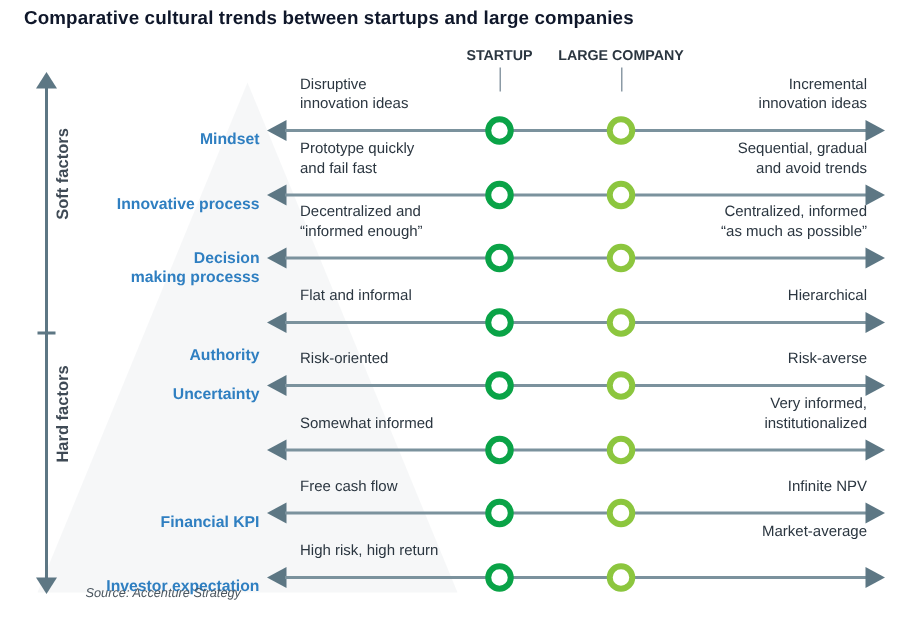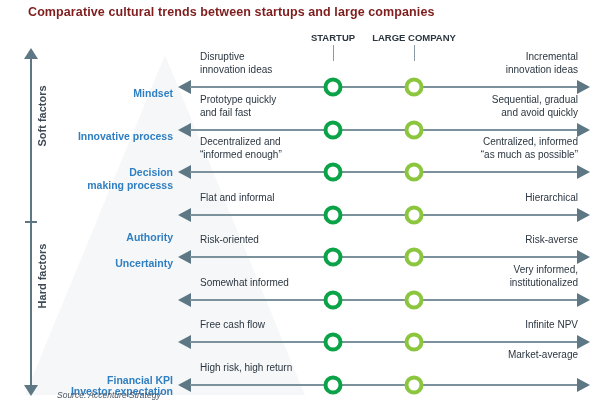--- a/index.html
+++ b/index.html
@@ -19,23 +19,23 @@
     position:absolute;left:25px;top:55px;
     width:0;height:0;
     border-left:140px solid transparent;
     border-right:140px solid transparent;
     border-bottom:340px solid #f4f6f7;
     opacity:.85;
     z-index:0;
   }
 
   .title{
-    position:absolute;left:28px;top:5px;
+    position:absolute;left:16px;top:5px;
     font-size:12.5px;font-weight:bold;
-    color:#7f1d1d;letter-spacing:.1px;
+    color:#0f172a;letter-spacing:.1px;
     z-index:5;white-space:nowrap;
   }
 
   
   .axis{position:absolute;left:22px;top:48px;width:18px;height:348px;z-index:4;}
   .axis .stem{position:absolute;left:8px;top:8px;width:2px;height:332px;background:#5d7784;}
   .axis .ah-up{position:absolute;left:2px;top:0;width:0;height:0;
     border-left:7px solid transparent;border-right:7px solid transparent;border-bottom:11px solid #5d7784;}
   .axis .ah-dn{position:absolute;left:2px;bottom:0;width:0;height:0;
     border-left:7px solid transparent;border-right:7px solid transparent;border-top:11px solid #5d7784;}
@@ -147,21 +147,21 @@
       <div class="row" style="top: 92.5px;">
         <div class="rowlabel" style="top: 37px;">
           <div>Innovative process</div>
         </div>
         <div class="desc left" style="top: 0px;">
           <div>Prototype quickly</div>
           <div>and fail fast</div>
         </div>
         <div class="desc right" style="top: 0px;">
           <div>Sequential, gradual</div>
-          <div>and avoid quickly</div>
+          <div>and avoid trends</div>
         </div>
         <div class="harrow">
           <div class="lh"></div>
           <div class="hstem"></div>
           <div class="rh"></div>
         </div>
         <div class="dot startup" style="left: 333px; top: 37px; border-color: rgb(10, 163, 71);"></div>
         <div class="dot large" style="left: 414px; top: 37px; border-color: rgb(140, 198, 62);"></div>
       </div>
       <div class="row" style="top: 135px;">
@@ -231,21 +231,21 @@
         </div>
         <div class="harrow">
           <div class="lh"></div>
           <div class="hstem"></div>
           <div class="rh"></div>
         </div>
         <div class="dot startup" style="left: 333px; top: 37px; border-color: rgb(10, 163, 71);"></div>
         <div class="dot large" style="left: 414px; top: 37px; border-color: rgb(140, 198, 62);"></div>
       </div>
       <div class="row" style="top: 305px;">
-        <div class="rowlabel" style="top: 37px; margin-top: 32px;">
+        <div class="rowlabel" style="top: 37px;">
           <div>Financial KPI</div>
         </div>
         <div class="desc left" style="top: 13px;">
           <div>Free cash flow</div>
         </div>
         <div class="desc right" style="top: 13px;">
           <div>Infinite NPV</div>
         </div>
         <div class="harrow">
           <div class="lh"></div>

